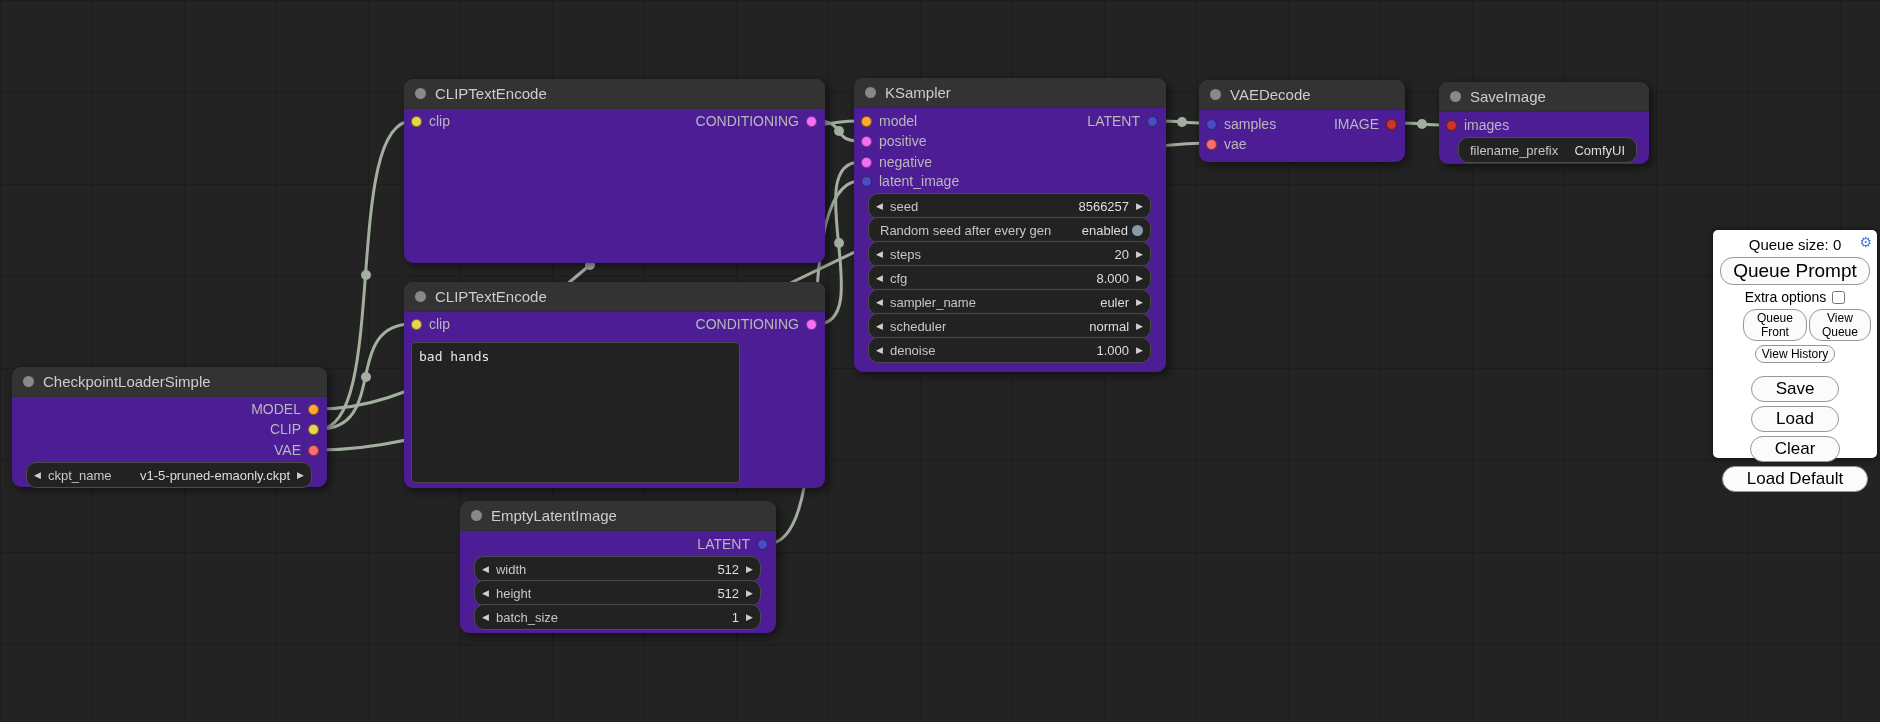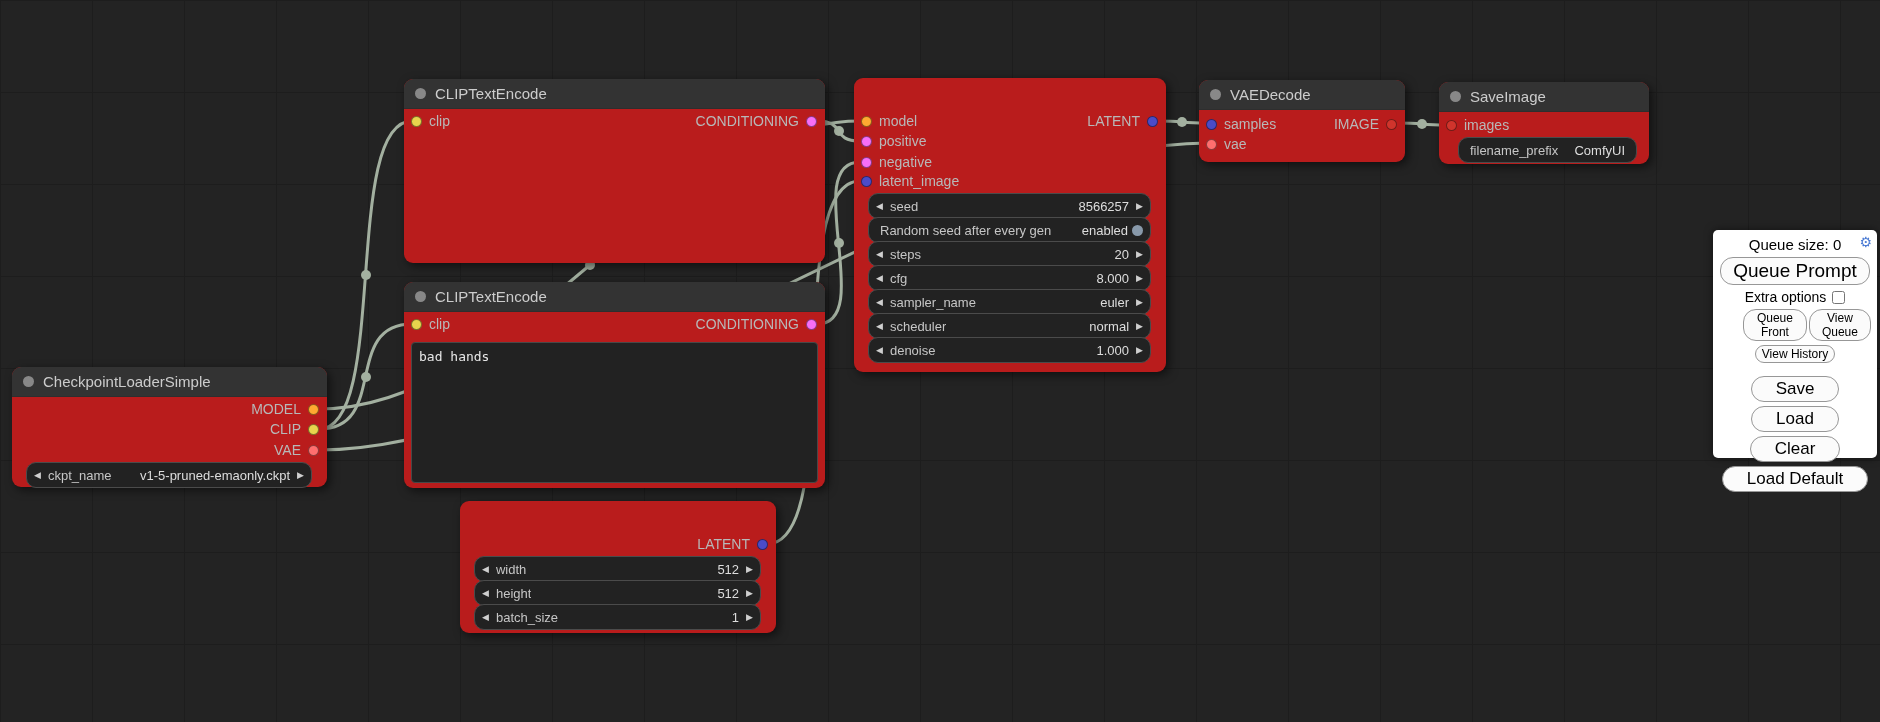--- a/index.html
+++ b/index.html
@@ -19,21 +19,21 @@
   svg.links {
     position: absolute; left:0; top:0; width:1880px; height:722px;
     pointer-events: none;
   }
   svg.links path { fill: none; stroke: #a3b0a0; stroke-width: 3; }
   svg.links circle { fill: #a3b0a0; stroke: none; }
 
   
   .node {
     position: absolute;
-    background: #b91c1c;
+    background: #4c1d95;
     border-radius: 9px;
     box-shadow: 3px 3px 10px rgba(0,0,0,0.55);
     color: #c8c8c8;
   }
   .node-header {
     height: 30px;
     display: flex; align-items: center;
     padding: 0 11px;
     background: #333333;
     border-radius: 9px 9px 0 0;
@@ -187,24 +187,28 @@
     <span class="node-title">CLIPTextEncode</span>
   </div>
   <div class="slot in" style="top:34px">
     <span class="dot" style="background-color: rgb(232, 212, 77);"></span>
     <span>clip</span>
   </div>
   <div class="slot out" style="top:34px">
     <span class="dot" style="background-color: rgb(247, 110, 247);"></span>
     <span>CONDITIONING</span>
   </div>
-  <textarea class="prompt" style="left: 7px; top: 60px; width: 407px; height: 141px;">bad hands</textarea>
+  <textarea class="prompt" style="left: 7px; top: 60px; width: 329px; height: 141px;">bad hands</textarea>
 </div>
 
 <div class="node" style="left:460px;top:501px;width:316px;height:132px">
+  <div class="node-header">
+    <span class="status-dot"></span>
+    <span class="node-title">EmptyLatentImage</span>
+  </div>
   <div class="slot out" style="top:35px">
     <span class="dot" style="background-color: rgb(75, 75, 200);"></span>
     <span>LATENT</span>
   </div>
   <div class="widget" style="top:55px">
     <span class="warr">◀</span>
     <span class="wlabel">width</span>
     <span class="wvalue">512</span>
     <span class="warr">▶</span>
   </div>
@@ -216,20 +220,24 @@
   </div>
   <div class="widget" style="top:103px">
     <span class="warr">◀</span>
     <span class="wlabel">batch_size</span>
     <span class="wvalue">1</span>
     <span class="warr">▶</span>
   </div>
 </div>
 
 <div class="node" style="left:854px;top:78px;width:312px;height:294px">
+  <div class="node-header">
+    <span class="status-dot"></span>
+    <span class="node-title">KSampler</span>
+  </div>
   <div class="slot in" style="top:35px">
     <span class="dot" style="background-color: rgb(255, 169, 49);"></span>
     <span>model</span>
   </div>
   <div class="slot in" style="top:55px">
     <span class="dot" style="background-color: rgb(247, 110, 247);"></span>
     <span>positive</span>
   </div>
   <div class="slot in" style="top:76px">
     <span class="dot" style="background-color: rgb(247, 110, 247);"></span>

